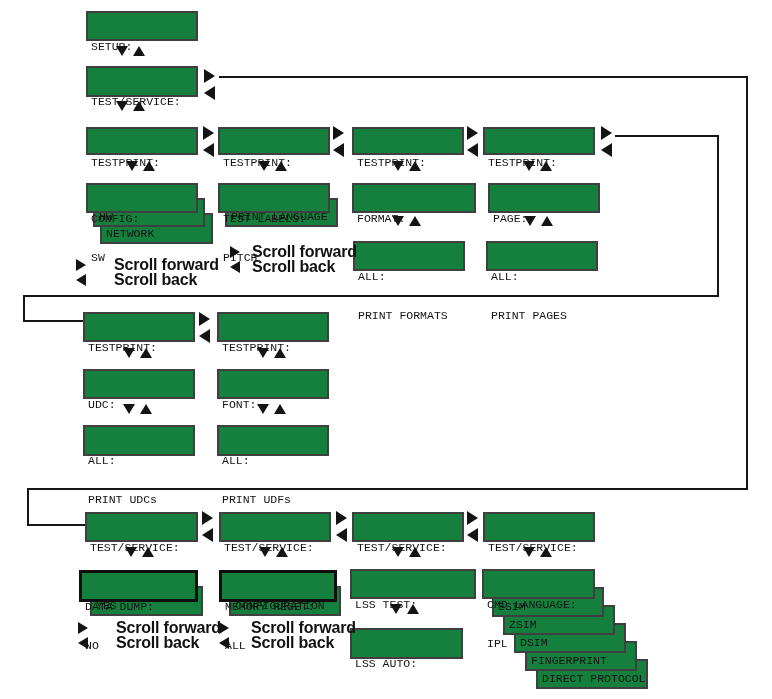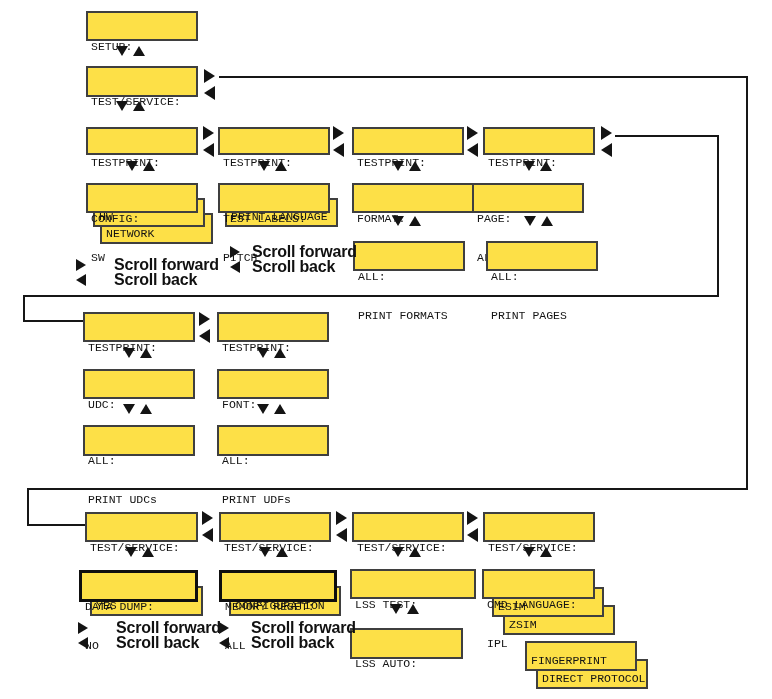--- a/index.html
+++ b/index.html
@@ -2,21 +2,21 @@
 <html><head>
 <meta charset="utf-8">
 <style>
   html,body { margin:0; padding:0; background:#ffffff; }
   #canvas {
     position:relative; width:772px; height:699px; background:#ffffff;
     font-family:"Liberation Mono","DejaVu Sans Mono",monospace; overflow:hidden;
   }
   
   .lcd {
-    position:absolute; box-sizing:border-box; background:#fde047;
+    position:absolute; box-sizing:border-box; background:#15803d;
     border:2px solid #3f3f3f; color:#141414;
     font-size:11.5px; line-height:13px; padding:1px 3px;
     white-space:pre; z-index:4;
   }
   .lcd.thick { border:3px solid #0f0f0f; }
   .lcd.stack { display:flex; align-items:flex-end; padding:1px 4px 2px 4px; }
   .ind { padding-left:44px; }
   
   .line { position:absolute; background:#161616; z-index:0; }
   
@@ -170,21 +170,21 @@
   </div>
   <div class="va" style="left:392px;top:216px">
     <span class="t t-down"></span>
     <span class="t t-up"></span>
   </div>
   <div class="lcd" style="left:353px;top:241px;width:112px;height:30px">
     <div>ALL:</div>
     <div>PRINT FORMATS</div>
   </div>
 
-  <div class="lcd" style="left:472px;top:183px;width:112px;height:30px">
+  <div class="lcd" style="left:488px;top:183px;width:112px;height:30px">
     <div>PAGE:</div>
     <div>ALL</div>
   </div>
   <div class="va" style="left:524px;top:216px">
     <span class="t t-down"></span>
     <span class="t t-up"></span>
   </div>
   <div class="lcd" style="left:486px;top:241px;width:112px;height:30px">
     <div>ALL:</div>
     <div>PRINT PAGES</div>
@@ -333,20 +333,23 @@
   <div class="lcd" style="left:482px;top:569px;width:113px;height:30px;z-index:9">
     <div>CMD LANGUAGE:</div>
     <div>IPL</div>
   </div>
   <div class="lcd stack" style="left:492px;top:587px;width:112px;height:30px;z-index:8">
     <span>ESIM</span>
   </div>
   <div class="lcd stack" style="left:503px;top:605px;width:112px;height:30px;z-index:7">
     <span>ZSIM</span>
   </div>
+  <div class="lcd stack" style="left:514px;top:623px;width:112px;height:30px;z-index:6">
+    <span>DSIM</span>
+  </div>
   <div class="lcd stack" style="left:525px;top:641px;width:112px;height:30px;z-index:5">
     <span>FINGERPRINT</span>
   </div>
   <div class="lcd stack" style="left:536px;top:659px;width:112px;height:30px;z-index:4">
     <span>DIRECT PROTOCOL</span>
   </div>
 
 </div>
 
 </body></html>

